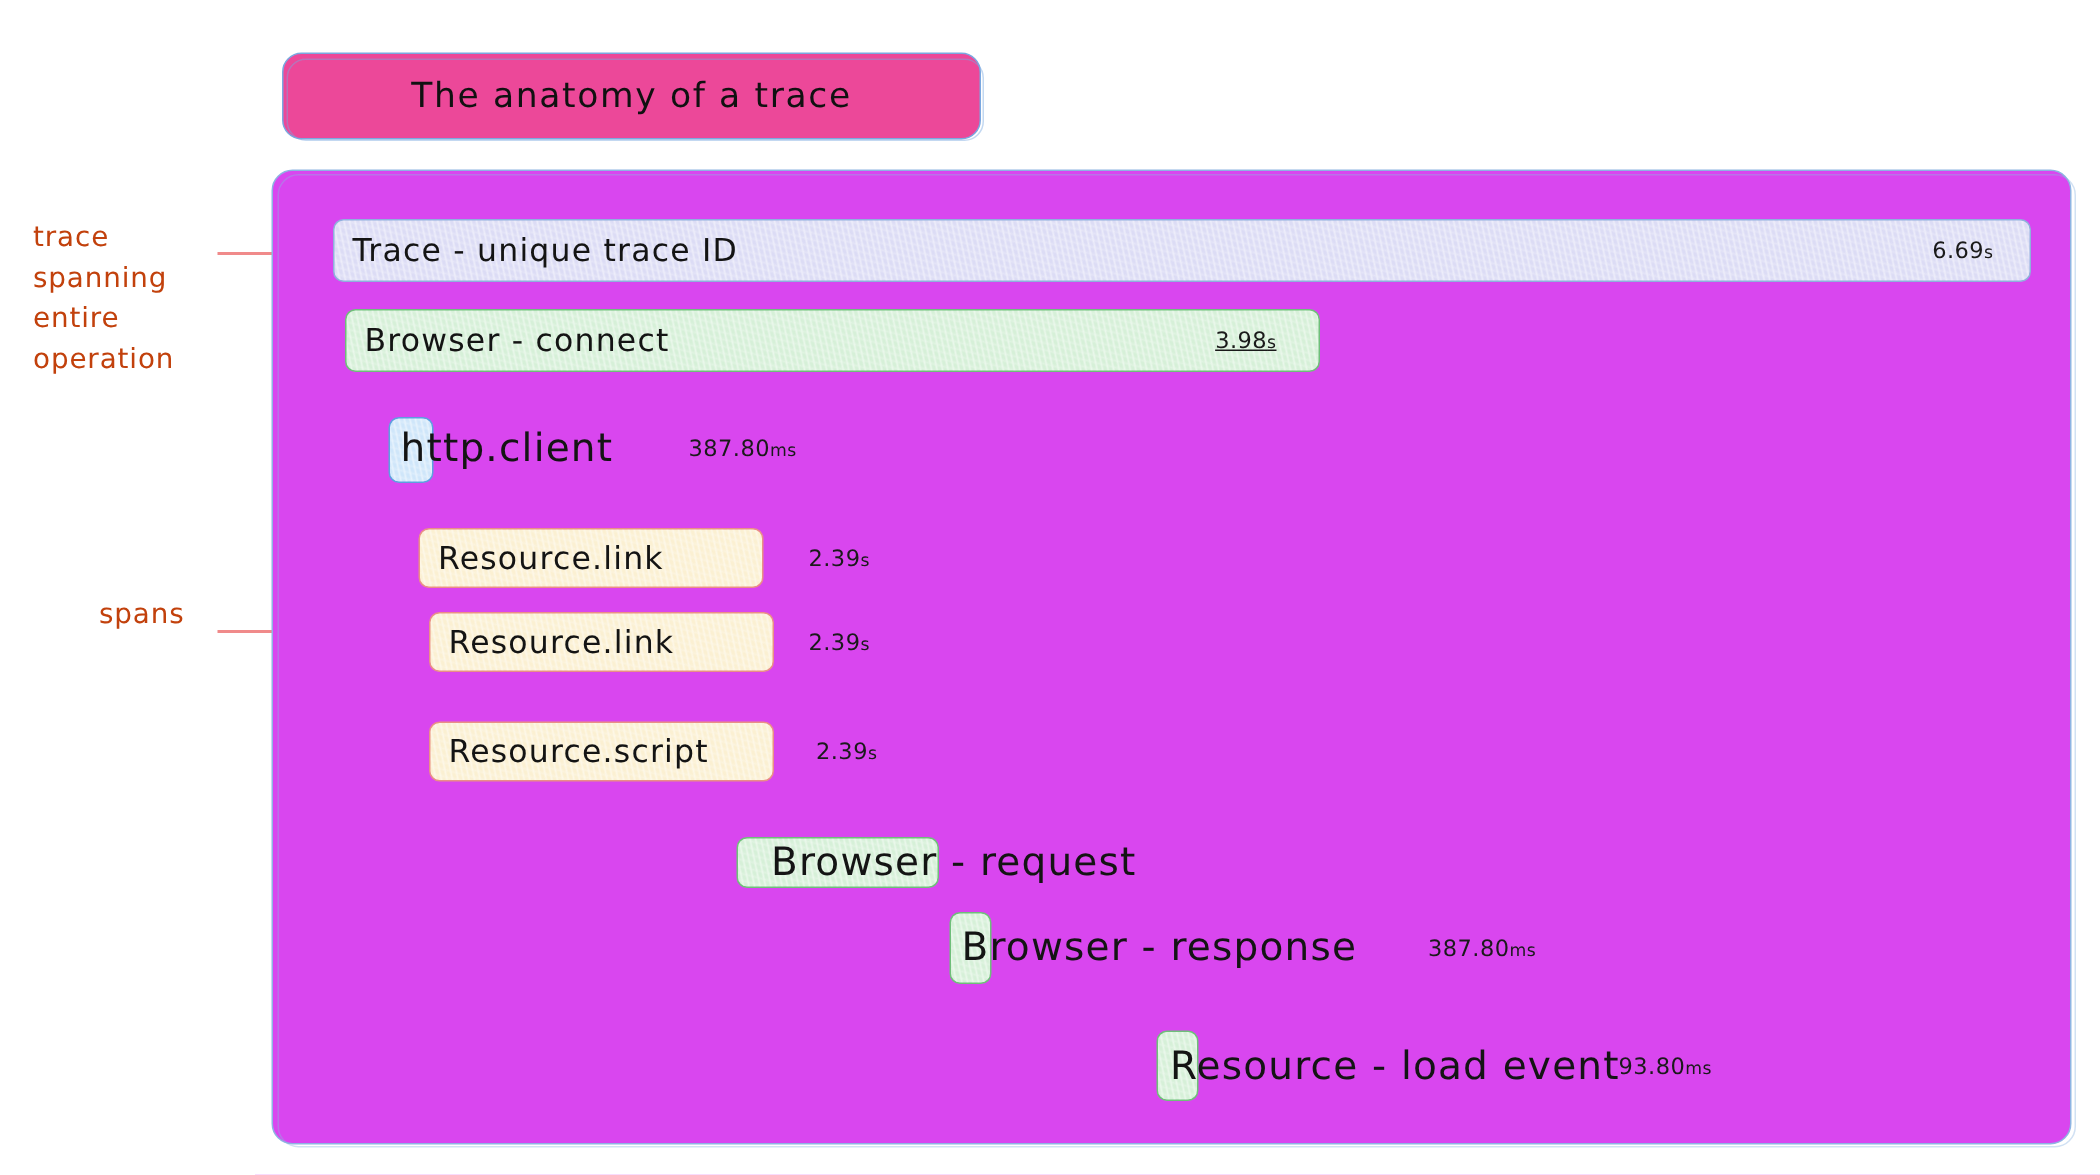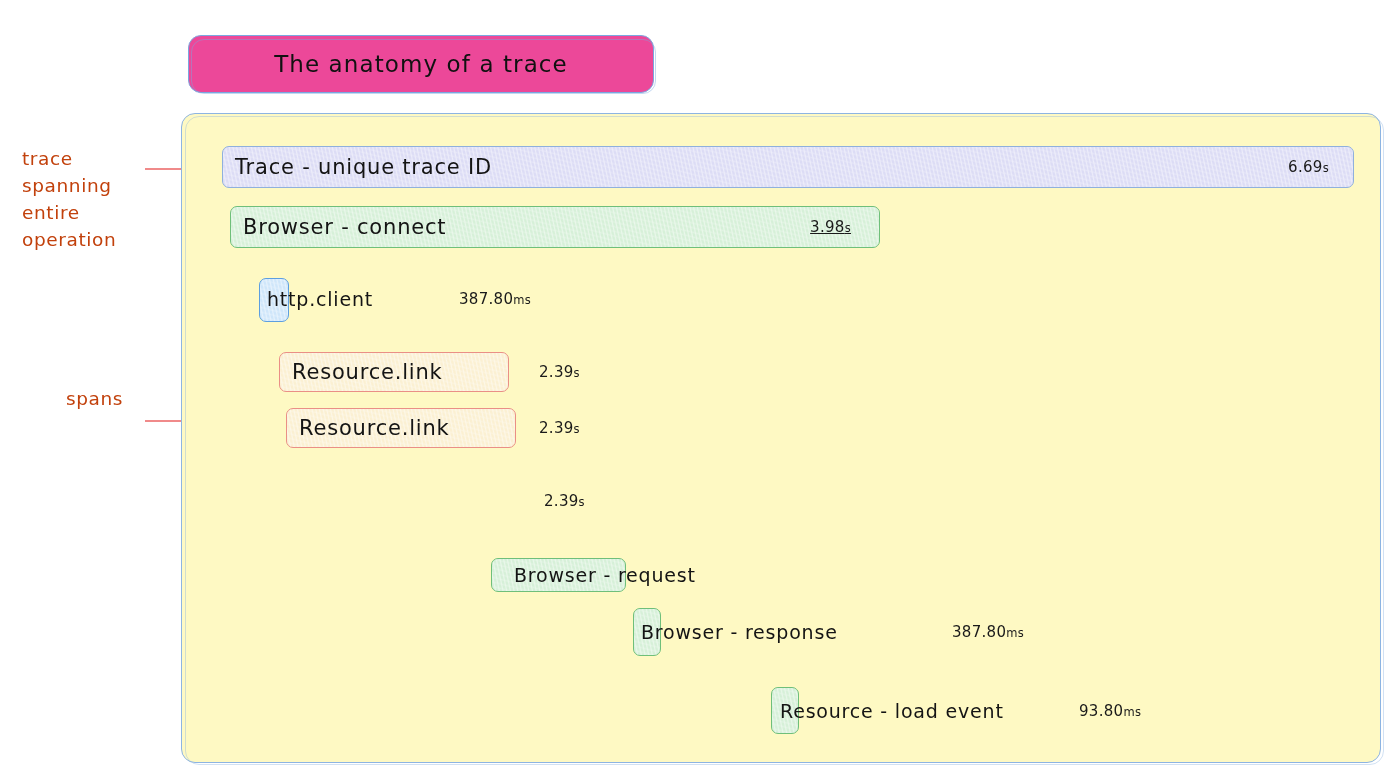--- a/index.html
+++ b/index.html
@@ -64,21 +64,21 @@
 
   
   #trace-container {
     position: absolute;
     left: 181px;
     top: 113px;
     width: 1200px;
     height: 650px;
     border: 1.5px solid #8db4e2;
     border-radius: 14px;
-    background: #fef9c3;
+    background: #d946ef;
     box-sizing: border-box;
   }
   #trace-container::after {
     content: "";
     position: absolute;
     left: 3px;
     top: 2px;
     right: -4px;
     bottom: -3px;
     border: 1px solid rgba(141,180,226,0.40);
@@ -128,21 +128,21 @@
 
   .bar.purple { background: #dcdcf5; border: 1.4px solid #8fb0dd; }
   .bar.green  { background: #d6f0d8; border: 1.4px solid #6fbf7a; }
   .bar.blue   { background: #cfe6fa; border: 1.4px solid #5d9fe0; }
   .bar.orange { background: #fbf0d2; border: 1.4px solid #ea8f86; }
 
   
   .outside-label {
     position: absolute;
     white-space: nowrap;
-    font-size: 19px;
+    font-size: 26px;
     color: #141414;
     letter-spacing: 0.8px;
     top: 50%;
     transform: translateY(-50%);
   }
   .row {
     position: absolute;
     height: 0;
   }
   .ext-duration {
@@ -191,21 +191,21 @@
   </div>
 
   <div class="annot-text hand" style="left:22px; top:145px;">trace
 spanning
 entire
 operation</div>
 
   <div class="leader-h" style="left:145px; top:168px; width:60px;"></div>
   <div class="leader-v" style="left:204px; top:144px; height:46px;"></div>
 
-  <div class="annot-text hand" style="left:66px; top:385px;">spans</div>
+  <div class="annot-text hand" style="left:66px; top:396px;">spans</div>
 
   <div class="leader-h" style="left:145px; top:420px; width:60px;"></div>
   <div class="leader-v long" style="left:209px; top:202px; height:540px;"></div>
 
   <div id="trace-container">
 
     <div class="bar purple" style="left:40px; top:32px; width:1132px; height:42px;">
       <span class="bar-label hand">Trace - unique trace ID</span>
       <span class="bar-duration hand" style="right:24px;"><span>6.69</span><span class="dur-unit">s</span></span>
     </div>
@@ -224,20 +224,23 @@
     <div class="bar orange" style="left:97px; top:238px; width:230px; height:40px;">
       <span class="bar-label hand">Resource.link</span>
     </div>
     <span class="ext-duration hand" style="position:absolute; left:357px; top:258px;"><span>2.39</span><span class="dur-unit">s</span></span>
 
     <div class="bar orange" style="left:104px; top:294px; width:230px; height:40px;">
       <span class="bar-label hand">Resource.link</span>
     </div>
     <span class="ext-duration hand" style="position:absolute; left:357px; top:314px;"><span>2.39</span><span class="dur-unit">s</span></span>
 
+    <div class="bar orange" style="left:104px; top:367px; width:230px; height:40px;">
+      <span class="bar-label hand">Resource.script</span>
+    </div>
     <span class="ext-duration hand" style="position:absolute; left:362px; top:387px;"><span>2.39</span><span class="dur-unit">s</span></span>
 
     <div class="row" style="left:0; top:461px; width:100%;">
       <div class="bar green" style="left:309px; top:-17px; width:135px; height:34px;"></div>
       <span class="outside-label hand" style="left:332px;">Browser - request</span>
     </div>
 
     <div class="row" style="left:0; top:518px; width:100%;">
       <div class="bar green" style="left:451px; top:-24px; width:28px; height:48px;"></div>
       <span class="outside-label hand" style="left:459px;">Browser - response</span>

